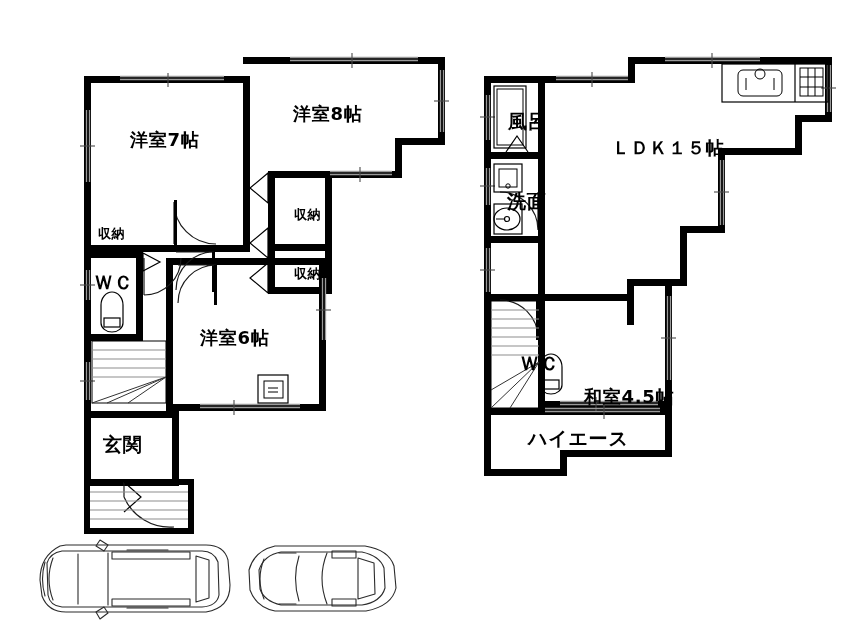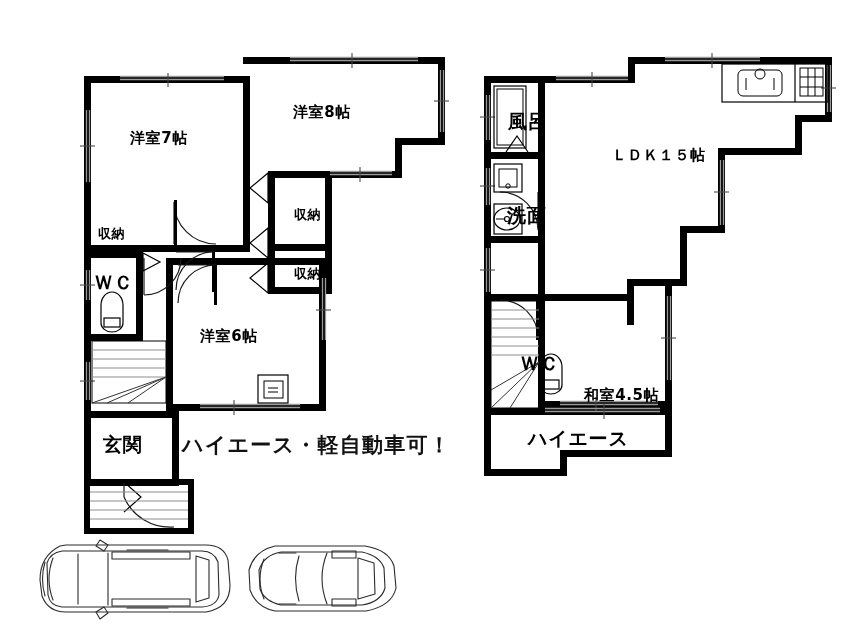--- a/index.html
+++ b/index.html
@@ -38,21 +38,21 @@
   .room-label {
     position: absolute;
     font-family: "DejaVu Sans", "Liberation Sans", sans-serif;
     color: #000000;
     white-space: nowrap;
     line-height: 1;
     font-weight: 700;
     letter-spacing: 0.04em;
     user-select: none;
   }
-  .lbl-lg { font-size: 15px; }
+  .lbl-lg { font-size: 18px; }
   .lbl-md { font-size: 19px; }
   .lbl-sm { font-size: 13px; font-family: Liberation Mono, monospace; }
   .headline {
     position: absolute;
     font-family: "DejaVu Sans", "Liberation Sans", sans-serif;
     font-weight: 700;
     font-size: 21px;
     letter-spacing: 0.06em;
     color: #121212;
     white-space: nowrap;
@@ -401,27 +401,26 @@
   <div class="room-label lbl-sm" style="left:98px; top:228px;">収納</div>
 
   <div class="room-label lbl-sm" style="left:294px; top:209px;">収納</div>
 
   <div class="room-label lbl-sm" style="left:294px; top:268px;">収納</div>
 
   <div class="room-label lbl-md" style="left:94px; top:273px;">ＷＣ</div>
 
   <div class="room-label lbl-md" style="left:103px; top:437px;font-family:Liberation Mono, monospace;">玄関</div>
 
-  <div class="room-label lbl-lg" style="left:612px; top:148px;text-align:right;">ＬＤＫ１５帖</div>
+  <div class="room-label lbl-lg" style="left:612px; top:139px;text-align:right;">ＬＤＫ１５帖</div>
 
   <div class="room-label lbl-md" style="left:508px; top:112px;">風呂</div>
 
-  <div class="room-label lbl-md" style="left:507px; top:192px;margin-top:14px;">洗面</div>
+  <div class="room-label lbl-md" style="left:507px; top:192px;">洗面</div>
 
   <div class="room-label lbl-md" style="left:520px; top:354px;">ＷＣ</div>
 
   <div class="room-label lbl-lg" style="left:584px; top:348px;margin-top:40px;">和室4.5帖</div>
 
   <div class="room-label lbl-md" style="left:528px; top:429px;">ハイエース</div>
 
-  <div class="headline" style="left:182px; top:431px;">ハイエース・軽自動車可！</div>
 
 </div>
 
 </body></html>

